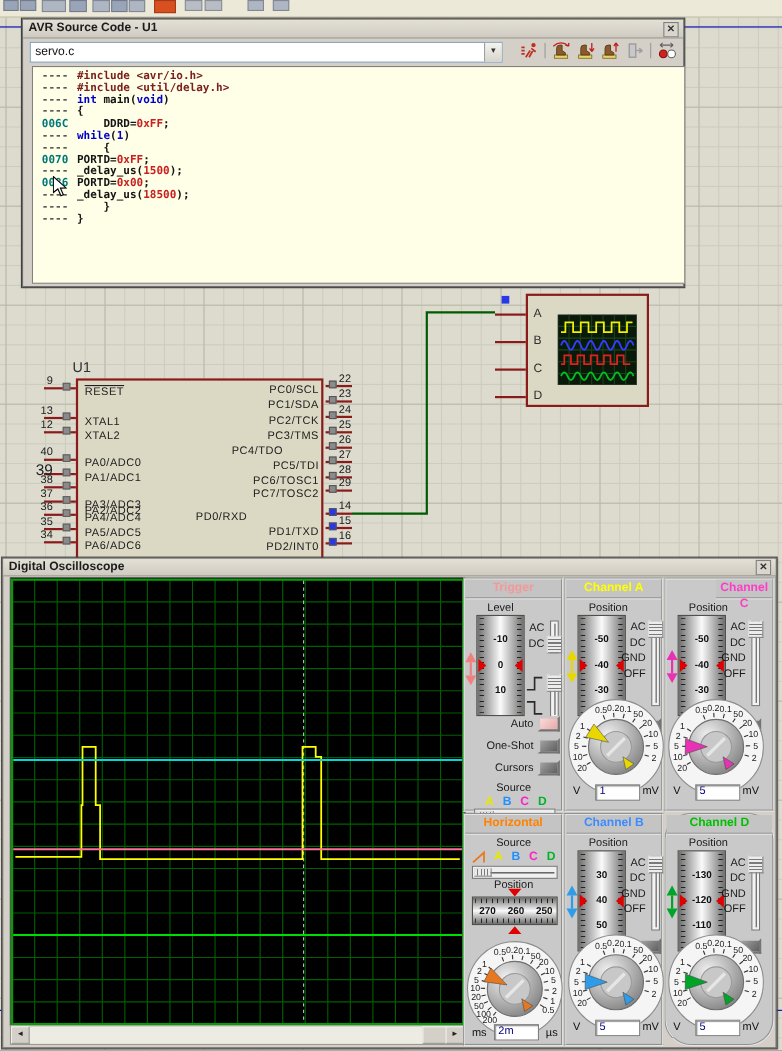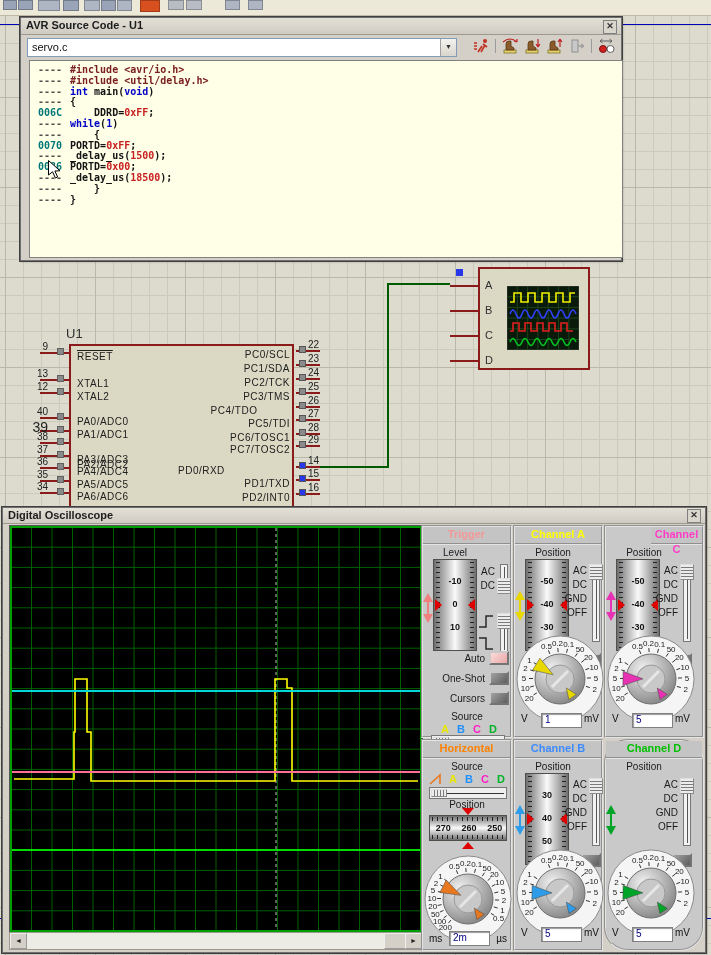--- a/index.html
+++ b/index.html
@@ -448,20 +448,29 @@
         </svg>
         <div class="vbox" style="position: absolute; left: 26px; top: 186px; width: 36px; height: 13px;">5</div>
       </div>
       <div class="panel" style="position: absolute; left: 601px; top: 231px; width: 100px; height: 212px; border-radius: 24px;">
         <div class="ptitle" style="color: rgb(0, 192, 0);">Channel D</div>
         <div class="plabel" style="position: absolute; left: 10px; top: 20px; width: 56px; height: 11px; text-align: center;">Position</div>
         <div style="position: absolute; left: 0px; top: 64px; width: 10px; height: 30px;">
           <div style="position: absolute; left: 0px; top: 0px; width: 0px; height: 0px; border-left: 5px solid transparent; border-right: 5px solid transparent; border-bottom: 9px solid rgb(0, 164, 40);"></div>
           <div style="position: absolute; left: 4px; top: 9px; width: 2px; height: 12px; background: rgb(0, 164, 40);"></div>
           <div style="position: absolute; left: 0px; top: 21px; width: 0px; height: 0px; border-left: 5px solid transparent; border-right: 5px solid transparent; border-top: 9px solid rgb(0, 164, 40);"></div>
+        </div>
+        <div style="position: absolute; left: 10px; top: 32px; width: 44px; height: 92px; border: 1px solid rgb(80, 80, 74); background: linear-gradient(90deg, rgb(110, 110, 110), rgb(250, 250, 250) 50%, rgb(110, 110, 110)); box-sizing: border-box;">
+          <div style="position: absolute; left: 2px; top: 2px; width: 4px; height: 86px; background: repeating-linear-gradient(rgb(34, 34, 34) 0px, rgb(34, 34, 34) 1px, transparent 1px, transparent 5px);"></div>
+          <div style="position: absolute; left: 36px; top: 2px; width: 4px; height: 86px; background: repeating-linear-gradient(rgb(34, 34, 34) 0px, rgb(34, 34, 34) 1px, transparent 1px, transparent 5px);"></div>
+          <div style="position: absolute; left: 0px; top: 16px; width: 42px; height: 10px; text-align: center; font-size: 9px; font-weight: bold; color: rgb(17, 17, 17);">-130</div>
+          <div style="position: absolute; left: 0px; top: 39px; width: 42px; height: 10px; text-align: center; font-size: 9px; font-weight: bold; color: rgb(17, 17, 17);">-120</div>
+          <div style="position: absolute; left: 0px; top: 62px; width: 42px; height: 10px; text-align: center; font-size: 9px; font-weight: bold; color: rgb(17, 17, 17);">-110</div>
+          <div style="position: absolute; left: 1px; top: 39px; width: 0px; height: 0px; border-left: 7px solid rgb(224, 0, 0); border-top: 6px solid transparent; border-bottom: 6px solid transparent;"></div>
+          <div style="position: absolute; left: 34px; top: 39px; width: 0px; height: 0px; border-right: 7px solid rgb(224, 0, 0); border-top: 6px solid transparent; border-bottom: 6px solid transparent;"></div>
         </div>
         <div class="plabel" style="position: absolute; left: 46px; top: 38px; width: 26px; height: 11px; text-align: right;">AC</div>
         <div class="plabel" style="position: absolute; left: 46px; top: 52px; width: 26px; height: 11px; text-align: right;">DC</div>
         <div class="plabel" style="position: absolute; left: 46px; top: 66px; width: 26px; height: 11px; text-align: right;">GND</div>
         <div class="plabel" style="position: absolute; left: 46px; top: 80px; width: 26px; height: 11px; text-align: right;">OFF</div>
         <div style="position: absolute; left: 77px; top: 37px; width: 8px; height: 68px; border: 1px solid rgb(119, 119, 119); background: rgb(242, 242, 242); box-sizing: border-box;">
           <div style="position: absolute; left: 3px; top: 2px; width: 1px; height: 62px; background: rgb(85, 85, 85);"></div>
         </div>
         <div class="ridged" style="position: absolute; left: 74px; top: 37px; width: 14px; height: 16px;"></div>
         <div class="plabel" style="position: absolute; left: 4px; top: 114px; width: 58px; height: 11px; text-align: right;">Invert</div>

